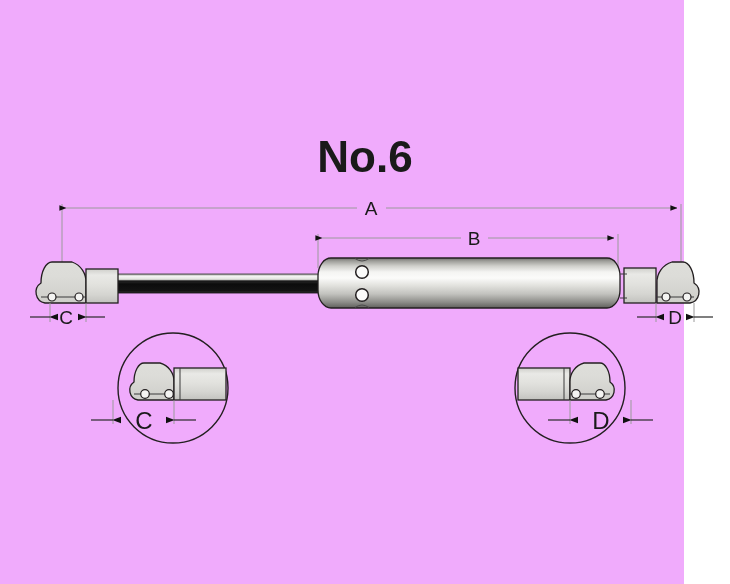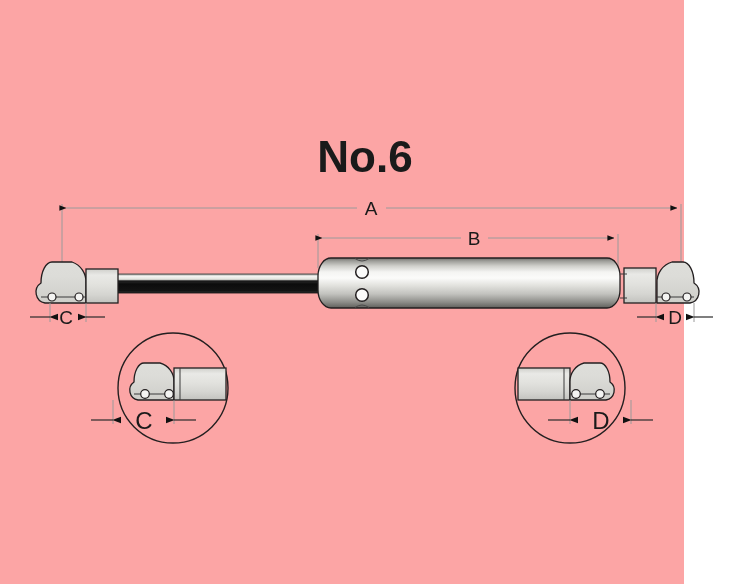--- a/index.html
+++ b/index.html
@@ -11,21 +11,21 @@
   body {
     width: 730px;
     height: 584px;
     overflow: hidden;
     font-family: "Liberation Sans", sans-serif;
   }
   #stage {
     position: relative;
     width: 684px;
     height: 584px;
-    background: #fca5a5;
+    background: #f0abfc;
   }
   #diagram {
     position: absolute;
     top: 0;
     left: 0;
     width: 730px;
     height: 584px;
     display: block;
   }
   .title-text {

